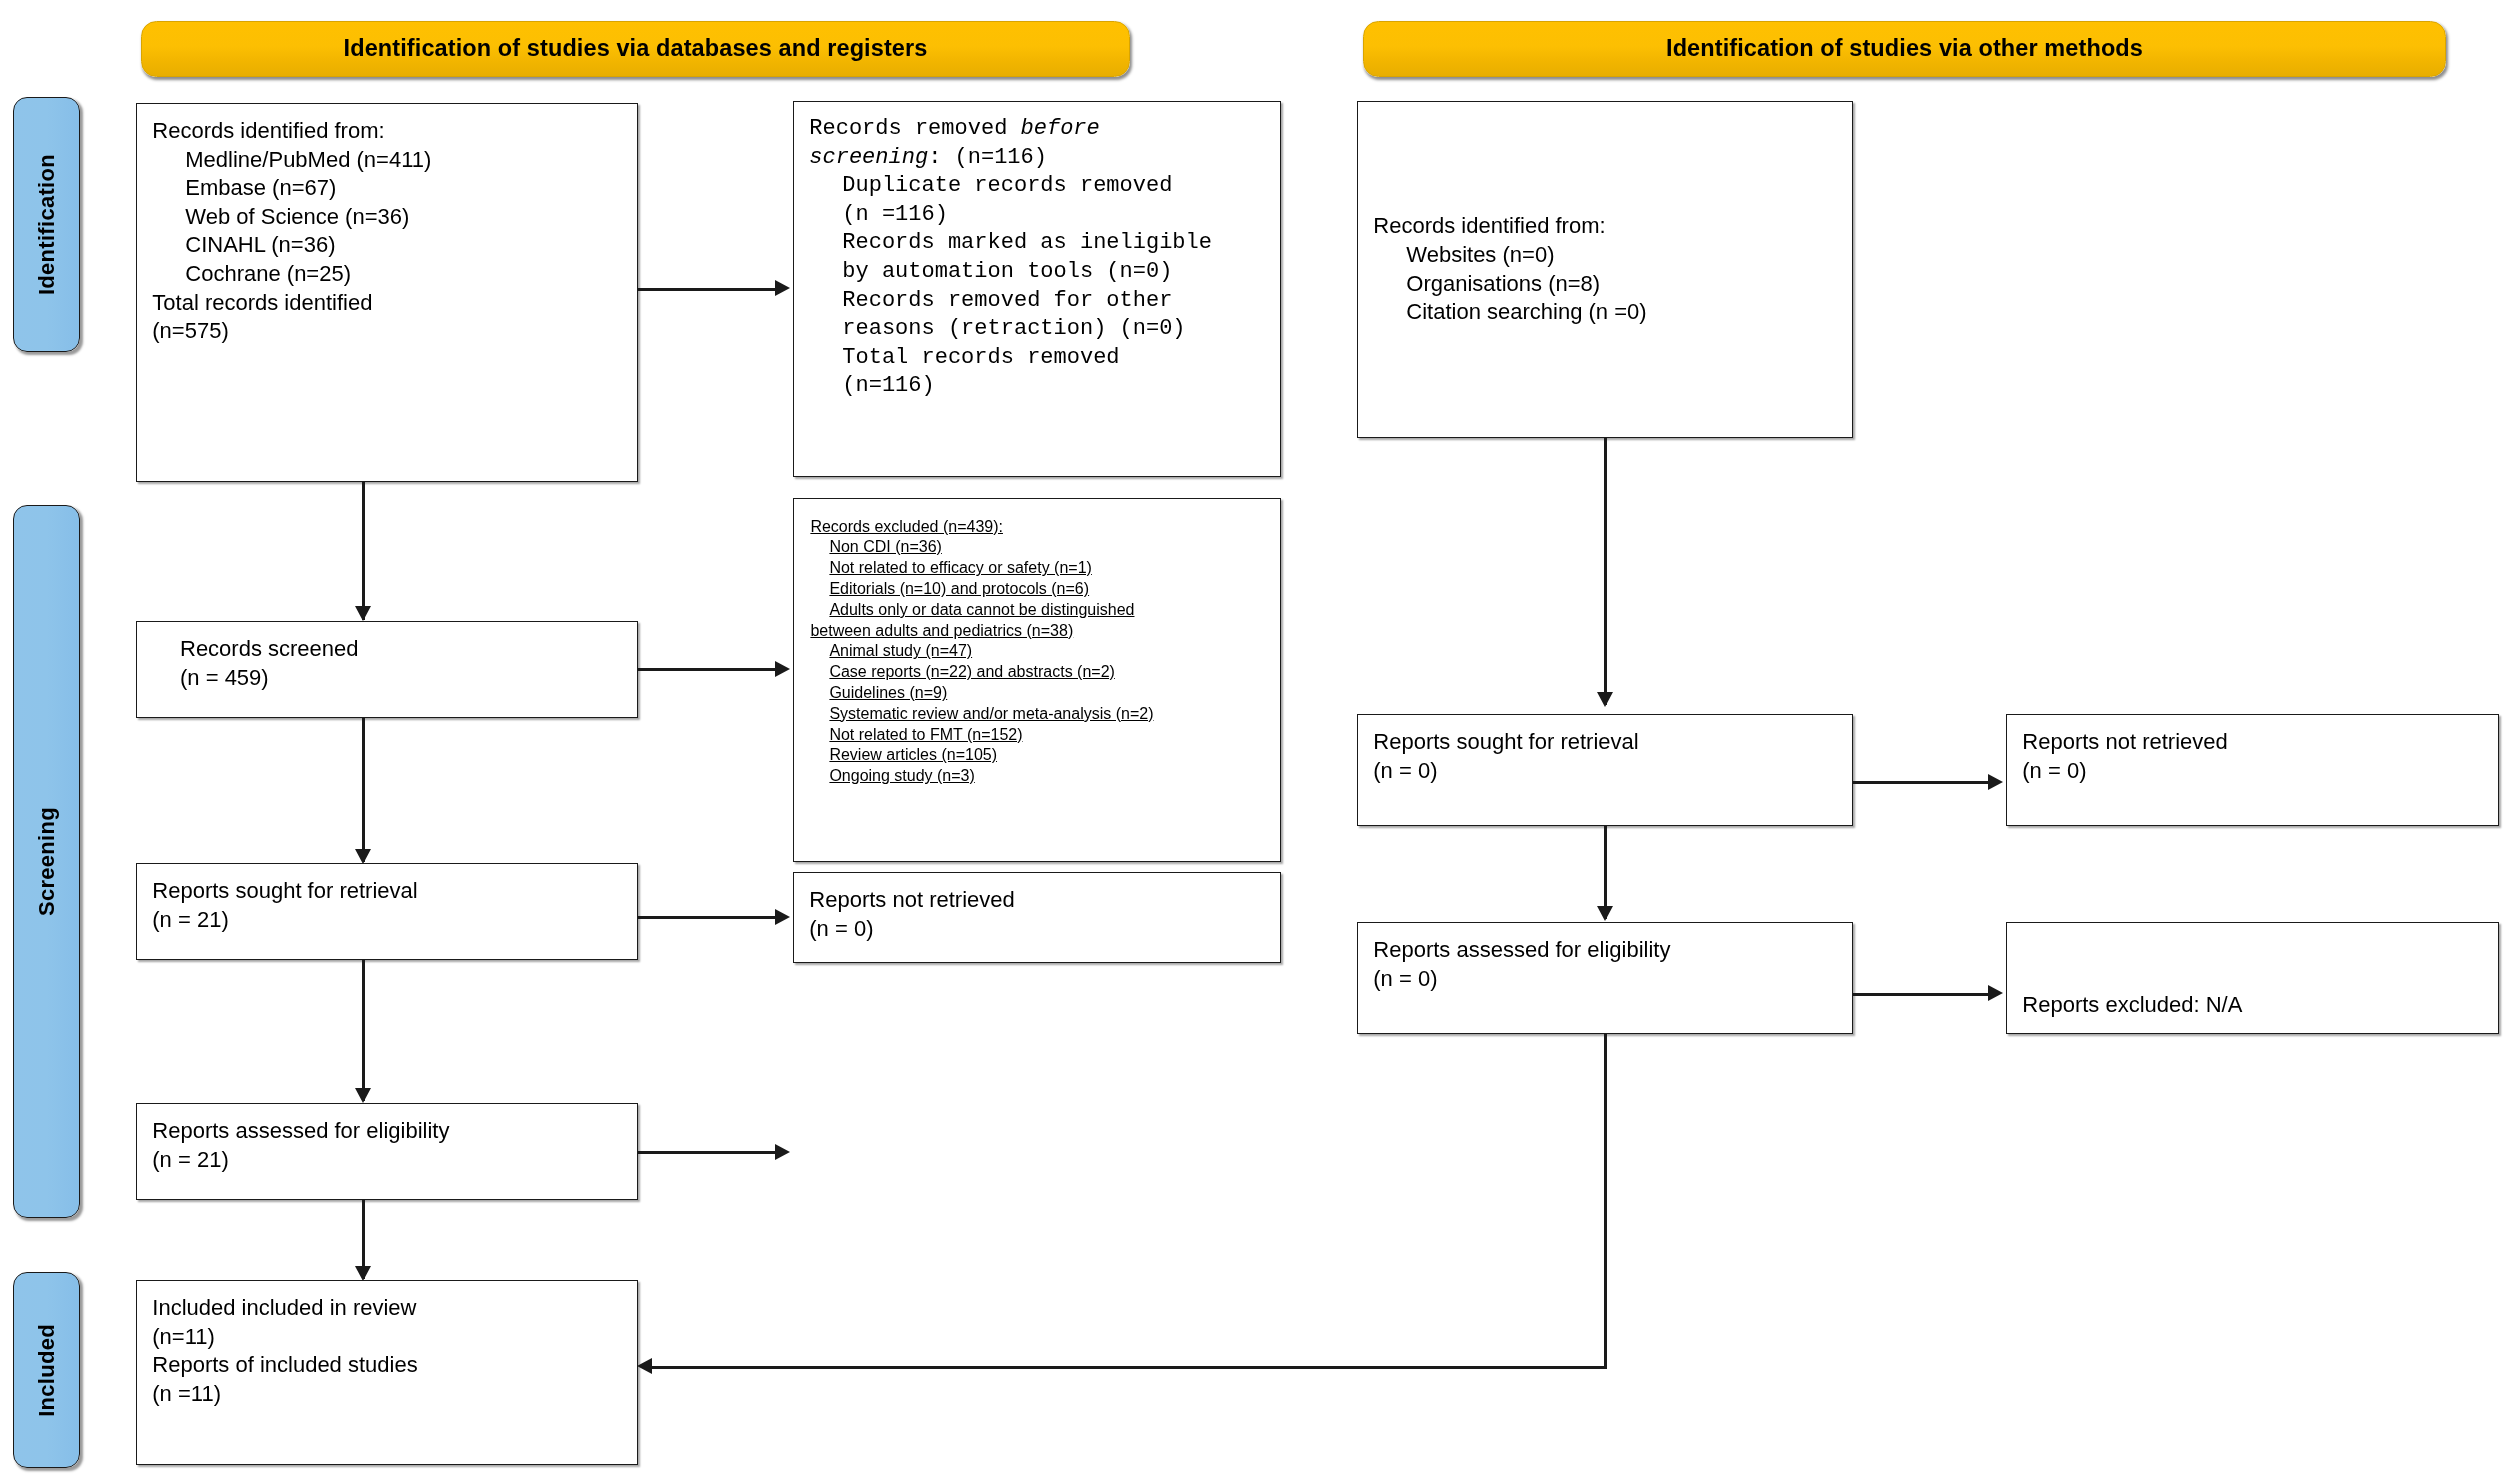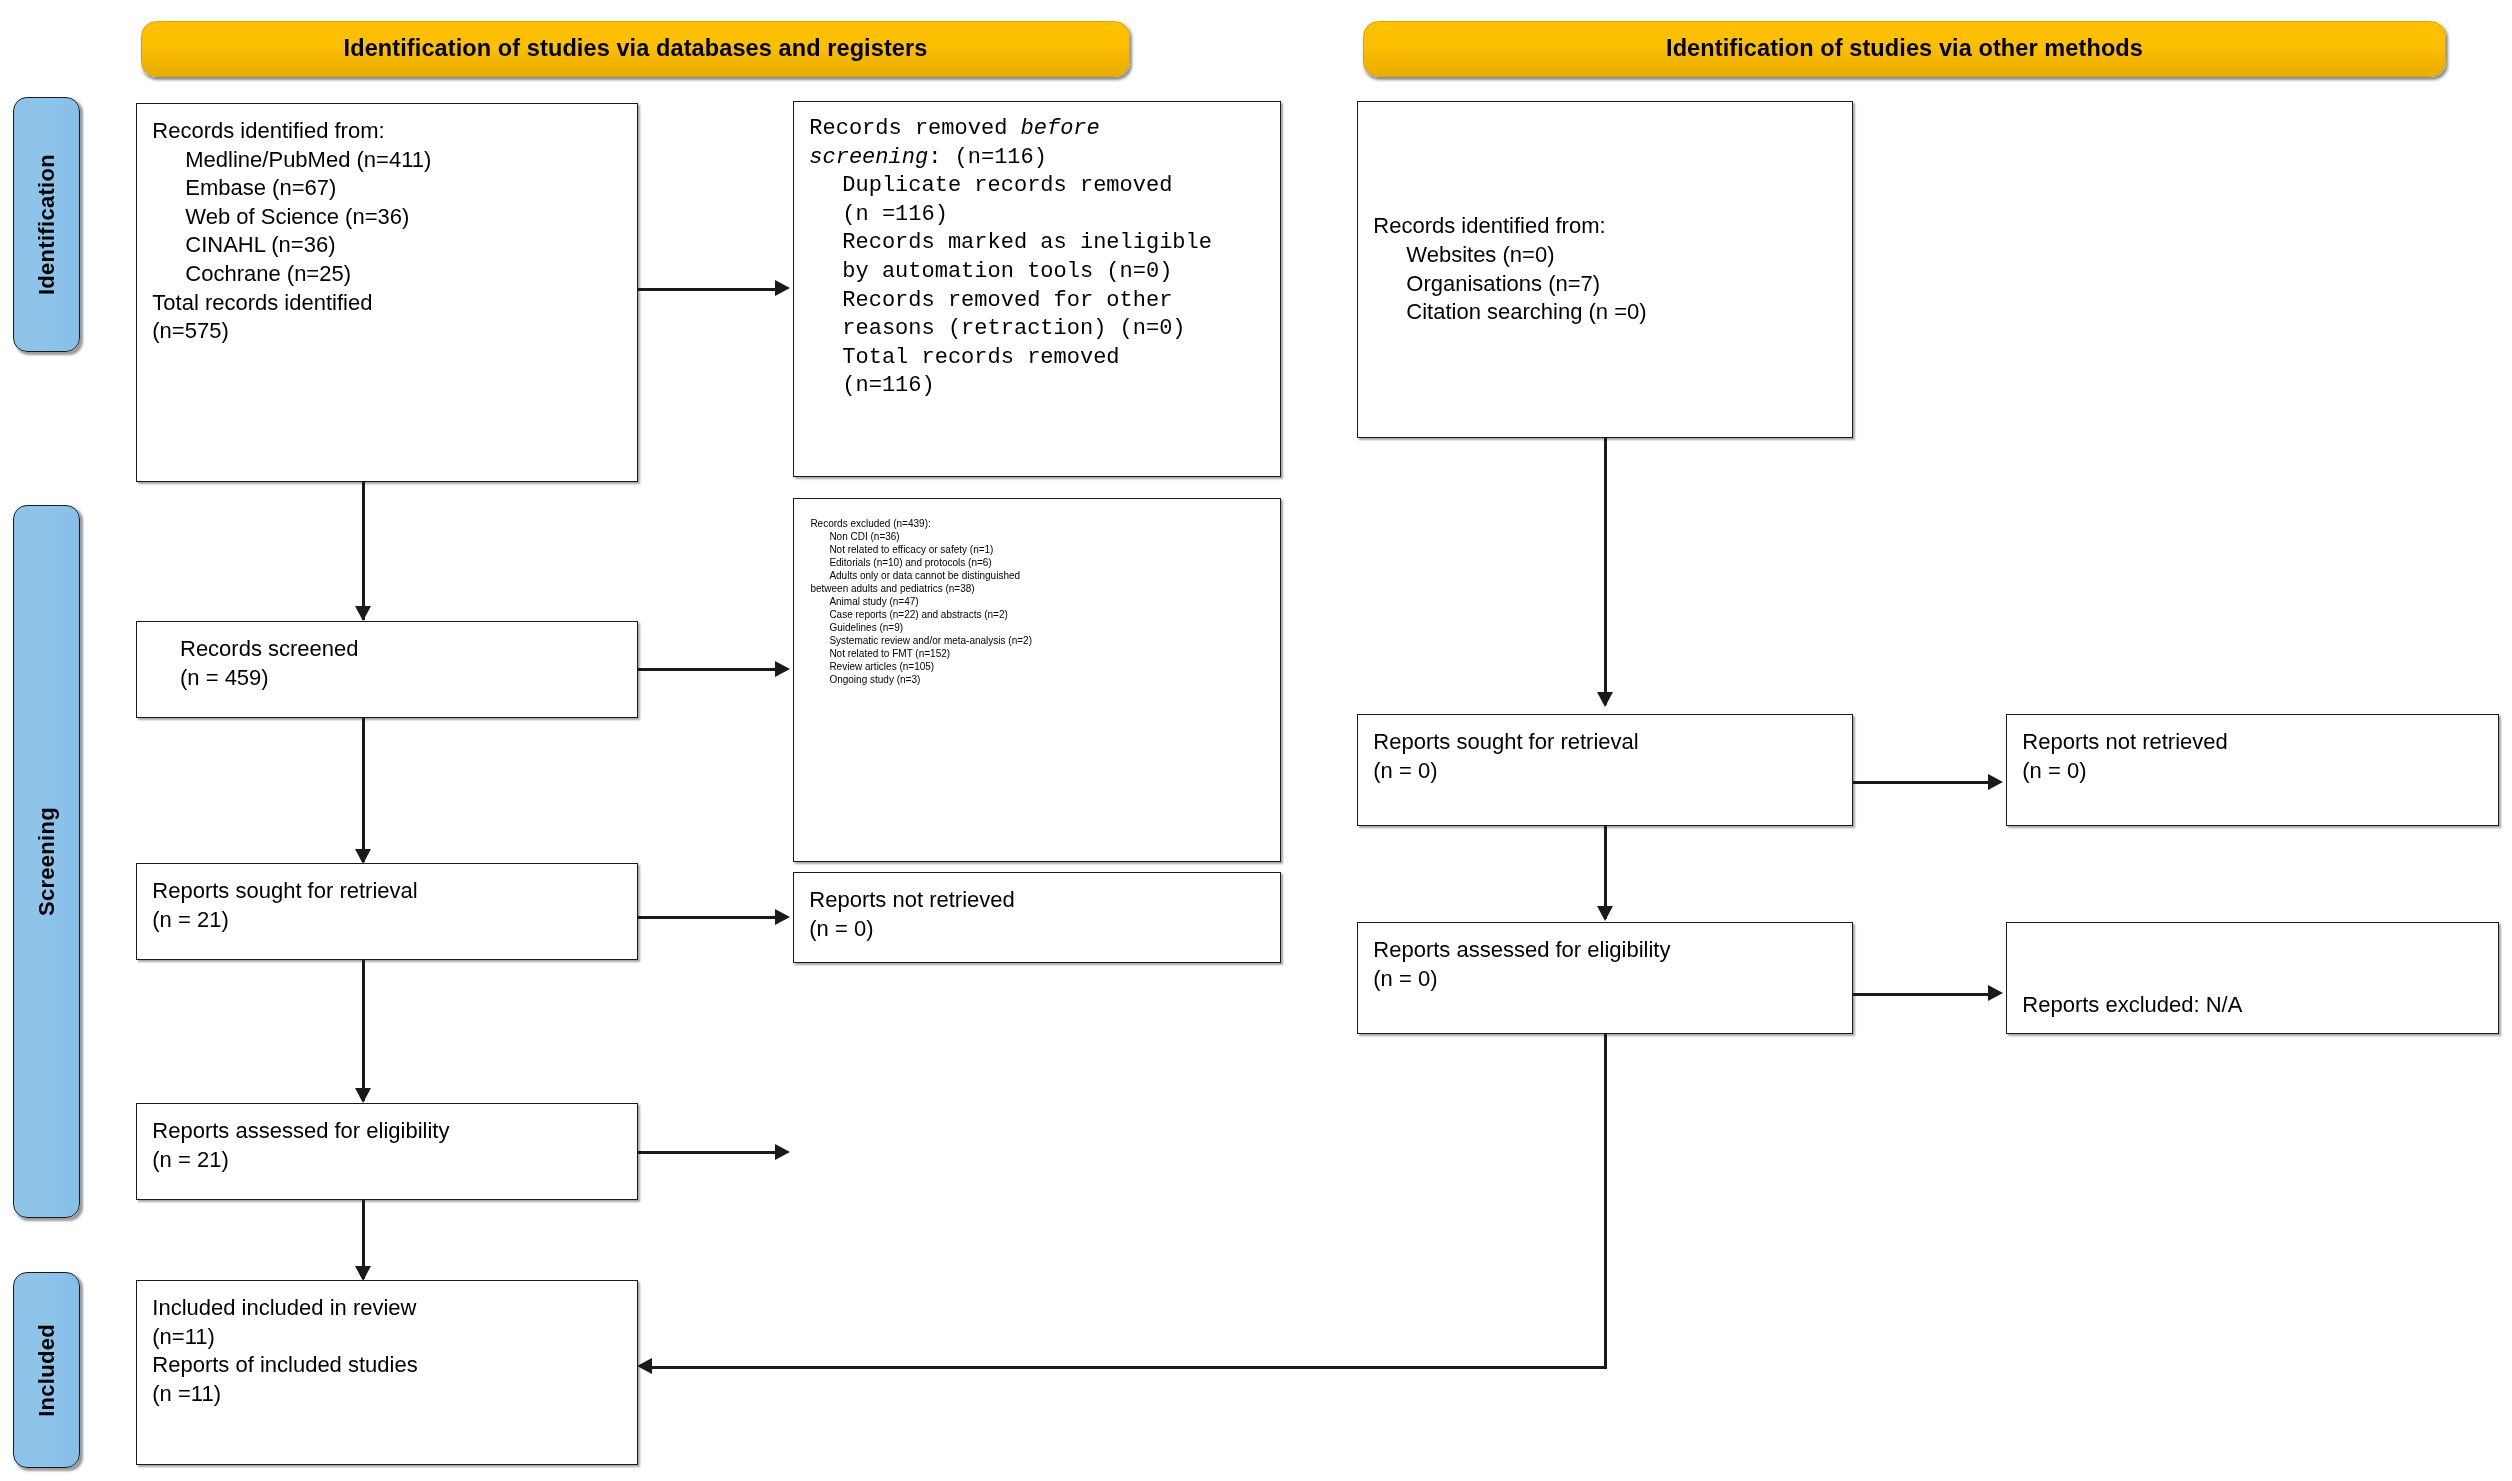--- a/index.html
+++ b/index.html
@@ -55,23 +55,24 @@
     border:1.8px solid #1a1a1a;
     box-sizing:border-box;
     box-shadow:1.8px 1.8px 1.8px rgba(0,0,0,0.35);
     padding:13px 15.3px;
     font-size:22px;
     line-height:1.30;
     color:#000;
     overflow:hidden;
   }
   .box.small{
-    font-size:10px;
+    font-size:16px;
     line-height:1.30;
     padding:17.6px 16.4px;
+    text-decoration:underline;
   }
   .box .ln{white-space:pre;}
   .box .ind{padding-left:33px;}
   .box.small .ind{padding-left:19px;}
   .box .it{font-style:italic;}
 
   
   .vline,.hline{position:absolute;background:#1a1a1a;}
   .vline{width:2.9px;}
   .hline{height:2.9px;}
@@ -208,21 +209,21 @@
   <div class="box" style="left:136px;top:1280px;width:502px;height:185px;">
     <div class="ln">Included included in review</div>
     <div class="ln">(n=11)</div>
     <div class="ln">Reports of included studies</div>
     <div class="ln">(n =11)</div>
   </div>
 
   <div class="box" style="left:1357px;top:101px;width:496px;height:337px;display:flex;flex-direction:column;justify-content:center;">
     <div class="ln">Records identified from:</div>
     <div class="ln ind">Websites (n=0)</div>
-    <div class="ln ind">Organisations (n=7)</div>
+    <div class="ln ind">Organisations (n=8)</div>
     <div class="ln ind">Citation searching (n =0)</div>
   </div>
 
   <div class="vline" style="left:1604px;top:438px;height:267px;"></div>
   <div class="arrow-d" style="left:1597px;top:692px;"></div>
 
   <div class="box" style="left:1357px;top:714px;width:496px;height:112px;">
     <div class="ln">Reports sought for retrieval</div>
     <div class="ln">(n = 0)</div>
   </div>

